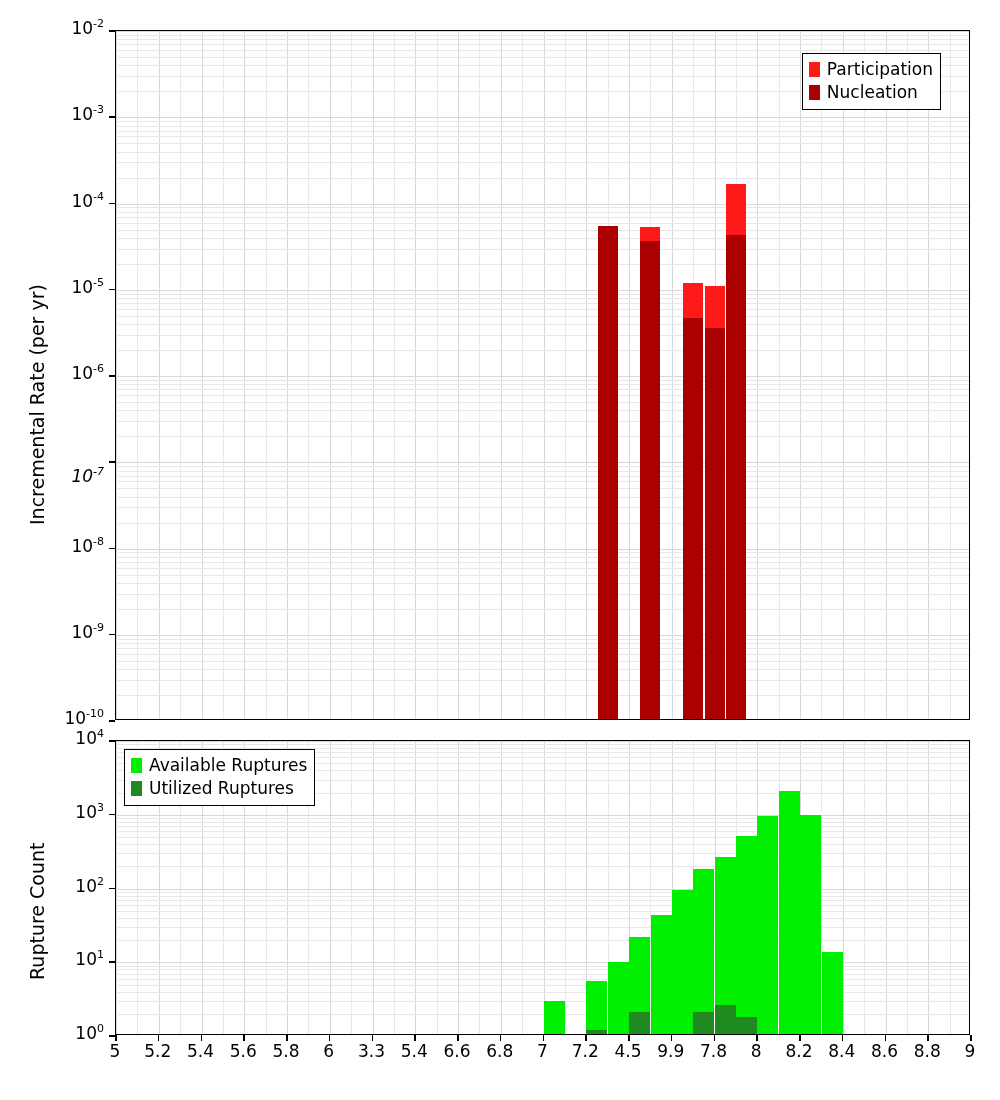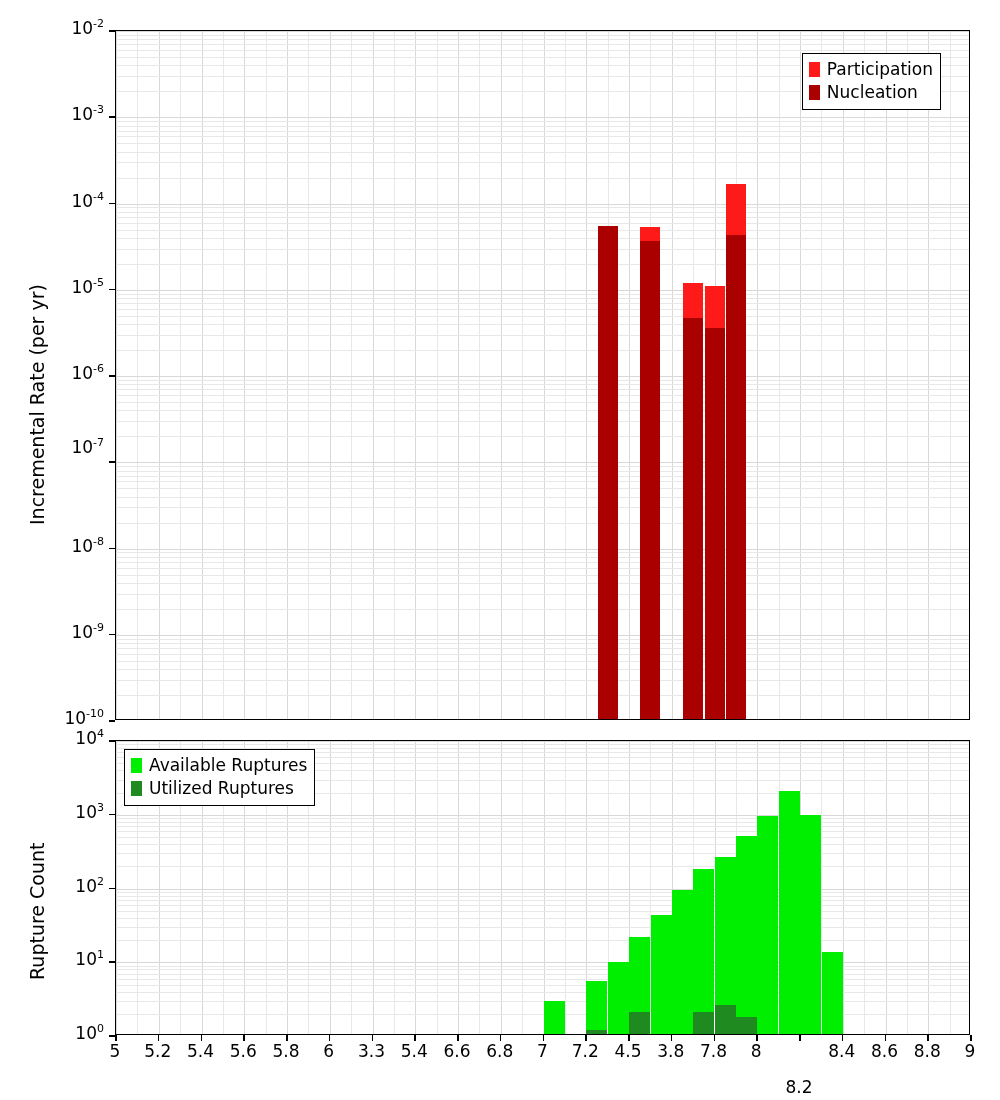--- a/index.html
+++ b/index.html
@@ -400,21 +400,21 @@
       <div class="ytick" style="width: 100px; left: 4px; top: 17px;">10<sup>-2</sup></div>
       <div class="tickmark" style="left: 109px; top: 30px; width: 6px; height: 1.5px;"></div>
       <div class="ytick" style="width: 100px; left: 4px; top: 103.25px;">10<sup>-3</sup></div>
       <div class="tickmark" style="left: 109px; top: 116.25px; width: 6px; height: 1.5px;"></div>
       <div class="ytick" style="width: 100px; left: 4px; top: 189.5px;">10<sup>-4</sup></div>
       <div class="tickmark" style="left: 109px; top: 202.5px; width: 6px; height: 1.5px;"></div>
       <div class="ytick" style="width: 100px; left: 4px; top: 275.75px;">10<sup>-5</sup></div>
       <div class="tickmark" style="left: 109px; top: 288.75px; width: 6px; height: 1.5px;"></div>
       <div class="ytick" style="width: 100px; left: 4px; top: 362px;">10<sup>-6</sup></div>
       <div class="tickmark" style="left: 109px; top: 375px; width: 6px; height: 1.5px;"></div>
-      <div class="ytick" style="width: 100px; left: 4px; top: 436px;">10<sup>-7</sup></div>
+      <div class="ytick" style="width: 100px; left: 4px; top: 465px; font-style: italic;">10<sup>-7</sup></div>
       <div class="tickmark" style="left: 109px; top: 461.25px; width: 6px; height: 1.5px;"></div>
       <div class="ytick" style="width: 100px; left: 4px; top: 534.5px;">10<sup>-8</sup></div>
       <div class="tickmark" style="left: 109px; top: 547.5px; width: 6px; height: 1.5px;"></div>
       <div class="ytick" style="width: 100px; left: 4px; top: 620.75px;">10<sup>-9</sup></div>
       <div class="tickmark" style="left: 109px; top: 633.75px; width: 6px; height: 1.5px;"></div>
       <div class="ytick" style="width: 100px; left: 4px; top: 707px;">10<sup>-10</sup></div>
       <div class="tickmark" style="left: 109px; top: 720px; width: 6px; height: 1.5px;"></div>
       <div class="ytick" style="width: 100px; left: 4px; top: 727px;">10<sup>4</sup></div>
       <div class="tickmark" style="left: 109px; top: 740px; width: 6px; height: 1.5px;"></div>
       <div class="ytick" style="width: 100px; left: 4px; top: 800.75px;">10<sup>3</sup></div>
@@ -444,27 +444,27 @@
       <div class="xtick" style="width: 60px; left: 427px; top: 1041px;">6.6</div>
       <div class="tickmark" style="left: 457px; top: 1035px; width: 1.5px; height: 6px;"></div>
       <div class="xtick" style="width: 60px; left: 469.75px; top: 1041px;">6.8</div>
       <div class="tickmark" style="left: 499.75px; top: 1035px; width: 1.5px; height: 6px;"></div>
       <div class="xtick" style="width: 60px; left: 512.5px; top: 1041px;">7</div>
       <div class="tickmark" style="left: 542.5px; top: 1035px; width: 1.5px; height: 6px;"></div>
       <div class="xtick" style="width: 60px; left: 555.25px; top: 1041px;">7.2</div>
       <div class="tickmark" style="left: 585.25px; top: 1035px; width: 1.5px; height: 6px;"></div>
       <div class="xtick" style="width: 60px; left: 598px; top: 1041px;">4.5</div>
       <div class="tickmark" style="left: 628px; top: 1035px; width: 1.5px; height: 6px;"></div>
-      <div class="xtick" style="width: 60px; left: 640.75px; top: 1041px;">3.8</div>
+      <div class="xtick" style="width: 60px; left: 640.75px; top: 1041px;">9.9</div>
       <div class="tickmark" style="left: 670.75px; top: 1035px; width: 1.5px; height: 6px;"></div>
       <div class="xtick" style="width: 60px; left: 683.5px; top: 1041px;">7.8</div>
       <div class="tickmark" style="left: 713.5px; top: 1035px; width: 1.5px; height: 6px;"></div>
       <div class="xtick" style="width: 60px; left: 726.25px; top: 1041px;">8</div>
       <div class="tickmark" style="left: 756.25px; top: 1035px; width: 1.5px; height: 6px;"></div>
-      <div class="xtick" style="width: 60px; left: 769px; top: 1041px; margin-top: 36px;">8.2</div>
+      <div class="xtick" style="width: 60px; left: 769px; top: 1041px;">8.2</div>
       <div class="tickmark" style="left: 799px; top: 1035px; width: 1.5px; height: 6px;"></div>
       <div class="xtick" style="width: 60px; left: 811.75px; top: 1041px;">8.4</div>
       <div class="tickmark" style="left: 841.75px; top: 1035px; width: 1.5px; height: 6px;"></div>
       <div class="xtick" style="width: 60px; left: 854.5px; top: 1041px;">8.6</div>
       <div class="tickmark" style="left: 884.5px; top: 1035px; width: 1.5px; height: 6px;"></div>
       <div class="xtick" style="width: 60px; left: 897.25px; top: 1041px;">8.8</div>
       <div class="tickmark" style="left: 927.25px; top: 1035px; width: 1.5px; height: 6px;"></div>
       <div class="xtick" style="width: 60px; left: 940px; top: 1041px;">9</div>
       <div class="tickmark" style="left: 970px; top: 1035px; width: 1.5px; height: 6px;"></div>
     </div>

